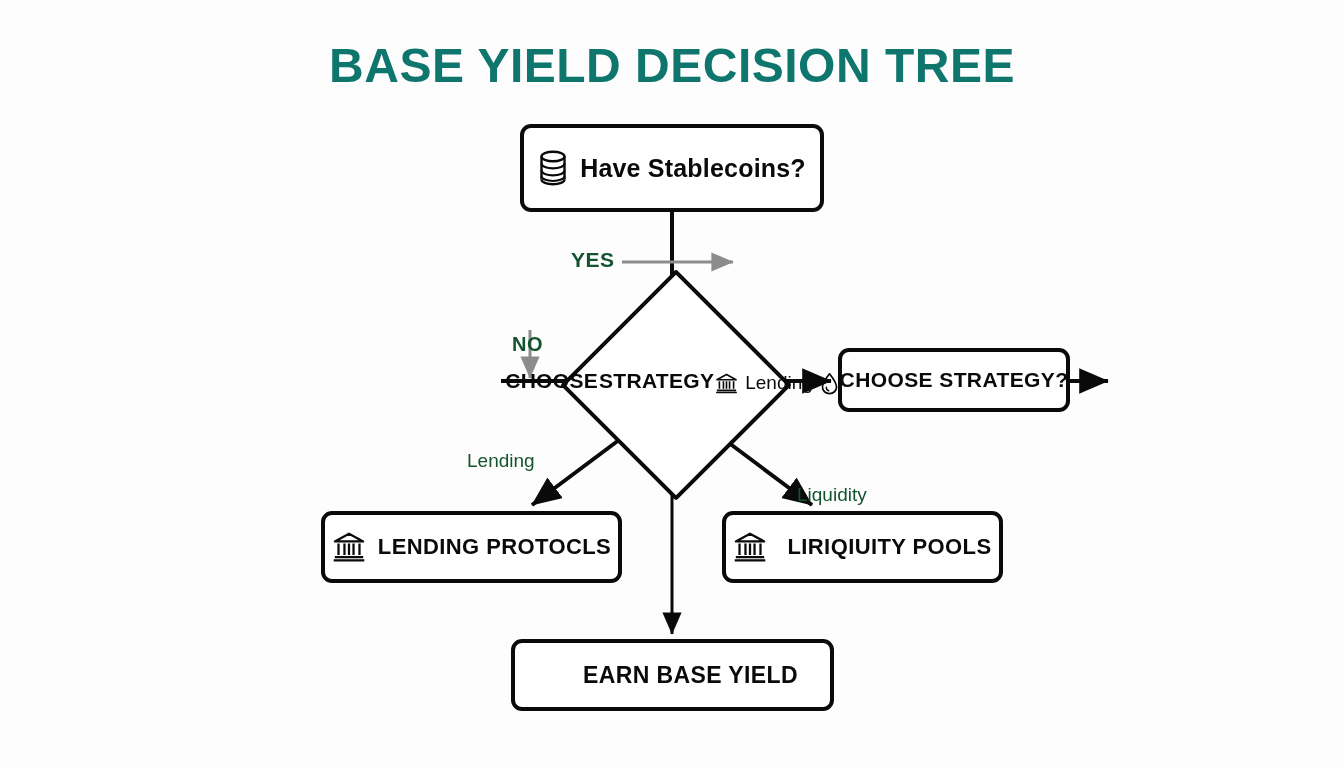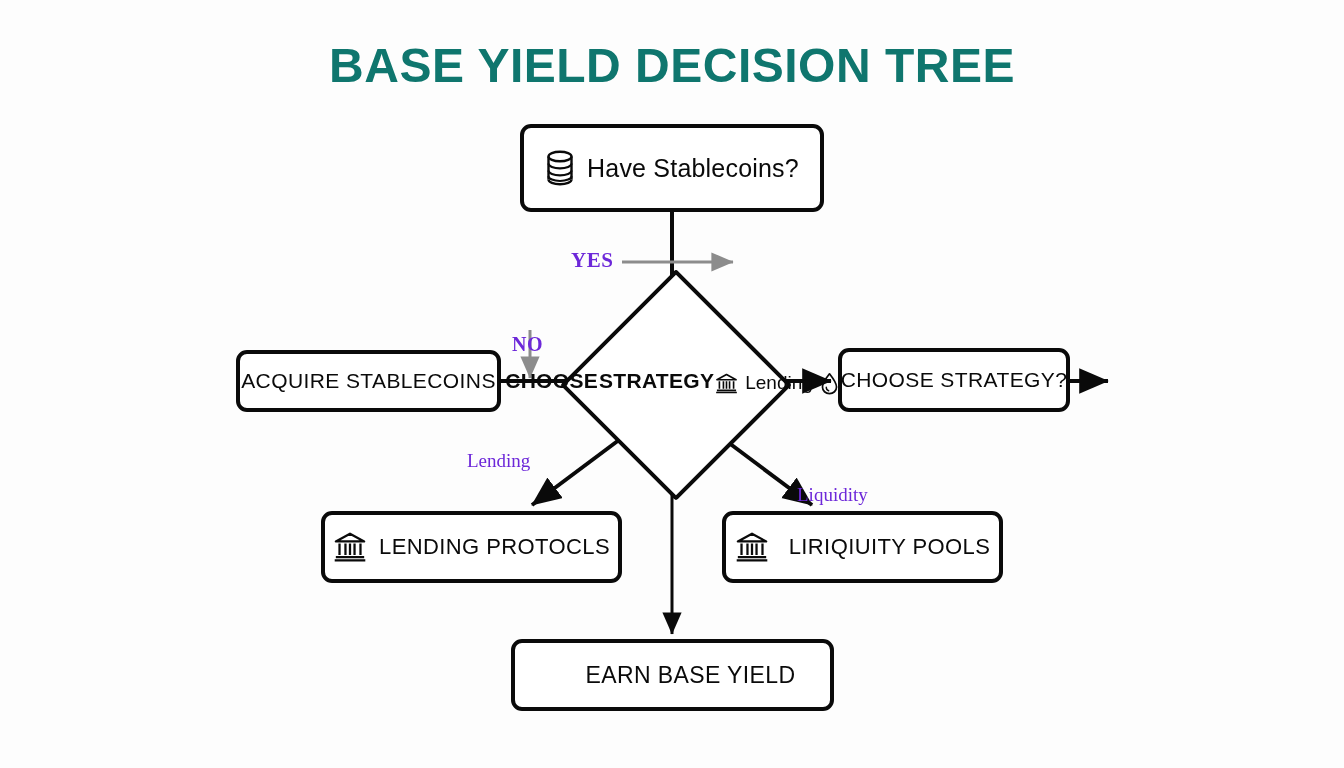--- a/index.html
+++ b/index.html
@@ -42,21 +42,21 @@
     border: 4px solid #0a0a0a;
     border-radius: 11px;
     display: flex;
     align-items: center;
     justify-content: center;
     gap: 12px;
     color: #0a0a0a;
   }
   .node .label {
     font-size: 22px;
-    font-weight: 400;
+    font-weight: 700;
     letter-spacing: 0.2px;
     white-space: nowrap;
     text-align: center;
   }
   .node.caps .label { letter-spacing: 0.4px; }
 
   
   #node-have-stablecoins {
     left: 520px; top: 124px; width: 304px; height: 88px;
   }
@@ -127,23 +127,22 @@
     margin-top: 4px;
   }
   #node-choose-strategy .d-sub .sub-text {
     font-size: 19px;
     font-weight: 400;
   }
 
   
   .edge-label {
     position: absolute;
-    color: #6d28d9;
+    color: #14532d;
     white-space: nowrap;
-    font-family: Liberation Serif, serif;
   }
   #label-yes {
     left: 571px; top: 248px;
     font-size: 21px; font-weight: 700; letter-spacing: 0.5px;
   }
   #label-no {
     left: 512px; top: 309px;
     font-size: 20px; font-weight: 700; letter-spacing: 0.5px; margin-top: 24px;
   }
   #label-lending-edge {
@@ -199,23 +198,20 @@
       <path d="M3.5,6.5 L3.5,29.5" stroke="#0a0a0a" stroke-width="2.4" fill="none"></path>
       <path d="M26.5,6.5 L26.5,29.5" stroke="#0a0a0a" stroke-width="2.4" fill="none"></path>
       <path d="M3.5,13.5 A11.5,4.8 0 0 0 26.5,13.5" stroke="#0a0a0a" stroke-width="2.2" fill="none"></path>
       <path d="M3.5,20.5 A11.5,4.8 0 0 0 26.5,20.5" stroke="#0a0a0a" stroke-width="2.2" fill="none"></path>
       <path d="M3.5,26.2 A11.5,4.8 0 0 0 26.5,26.2" stroke="#0a0a0a" stroke-width="2.2" fill="none"></path>
       <path d="M3.5,29.5 A11.5,4.8 0 0 0 26.5,29.5" stroke="#0a0a0a" stroke-width="2.4" fill="none"></path>
     </svg>
     <span class="label">Have Stablecoins?</span>
   </div>
 
-  <div class="node caps" id="node-acquire-stablecoins">
-    <span class="label">ACQUIRE STABLECOINS</span>
-  </div>
 
   <div id="node-choose-strategy">
     <div class="diamond-shape"></div>
     <div class="diamond-content">
       <div class="d-title">CHOOSE</div>
       <div class="d-title">STRATEGY</div>
       <div class="d-sub">
         <svg class="icon" width="23" height="23" viewBox="0 0 24 24">
           <path d="M12,2.6 L22,8.1 L2,8.1 Z" fill="none" stroke="#0a0a0a" stroke-width="1.7" stroke-linejoin="round"></path>
           <path d="M4.6,9.6 L4.6,17.6 M8.8,9.6 L8.8,17.6 M12,9.6 L12,17.6 M15.2,9.6 L15.2,17.6 M19.4,9.6 L19.4,17.6" stroke="#0a0a0a" stroke-width="1.7"></path>

